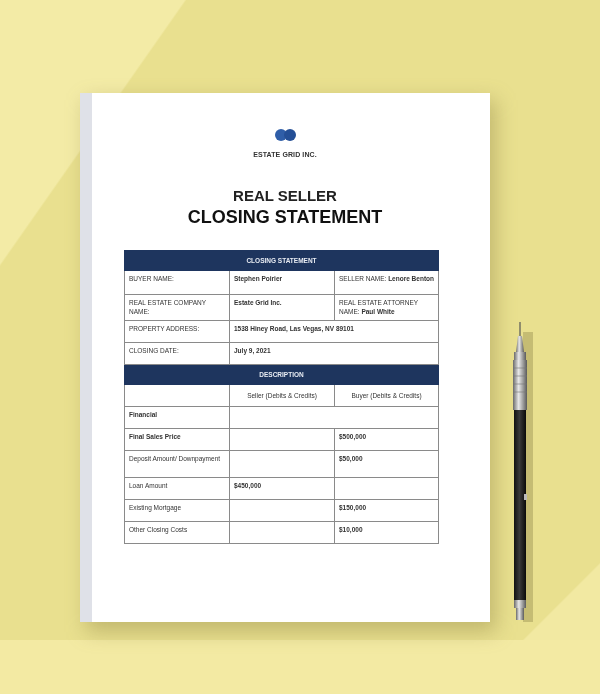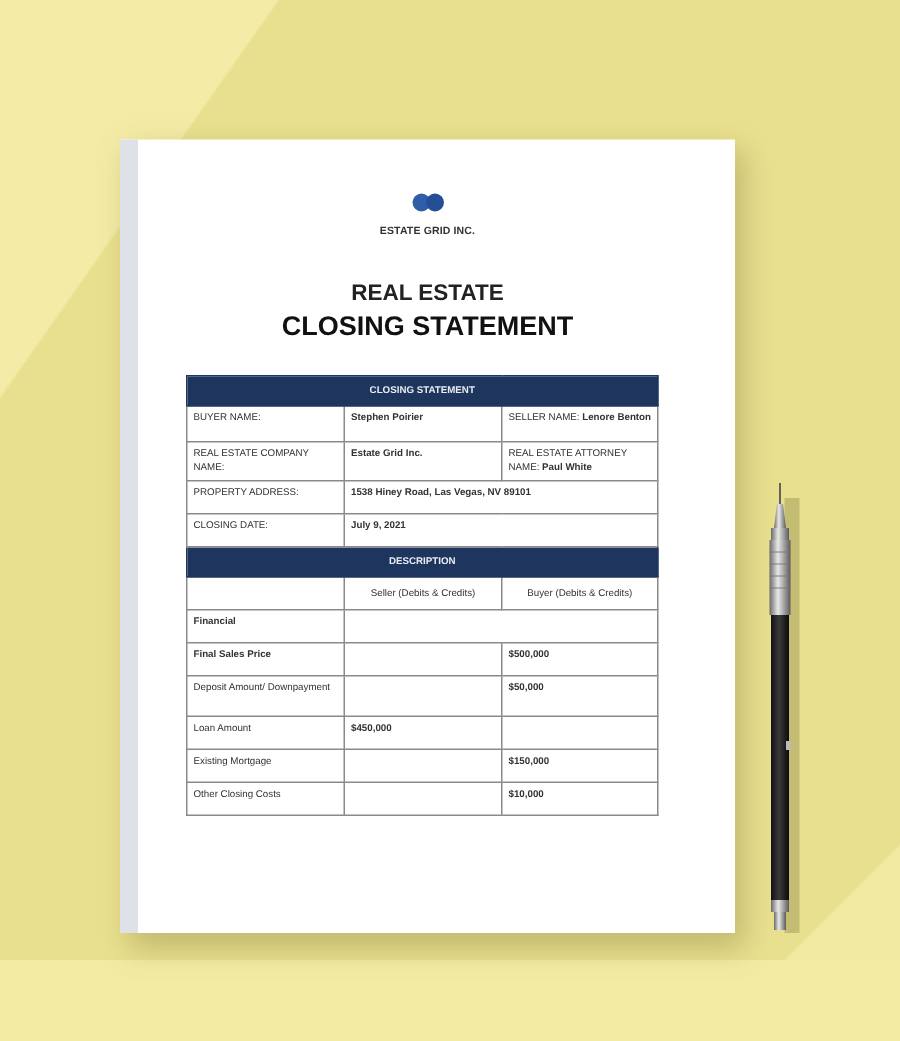--- a/index.html
+++ b/index.html
@@ -81,21 +81,21 @@
 
 <div class="page-shadow"></div>
 <div class="page">
   <div class="page-strip"></div>
 
   <div class="logo">
     <span class="a"></span>
       <span class="b"></span>
   </div>
   <div class="company">ESTATE GRID INC.</div>
-  <div class="title1">REAL ESTATE</div>
+  <div class="title1">REAL SELLER</div>
   <div class="title2">CLOSING STATEMENT</div>
 
   <table class="stmt">
     <colgroup>
         <col style="width:105px">
         <col style="width:105px">
         <col style="width:104px">
       </colgroup>
     <tbody>
         <tr class="hdr">

